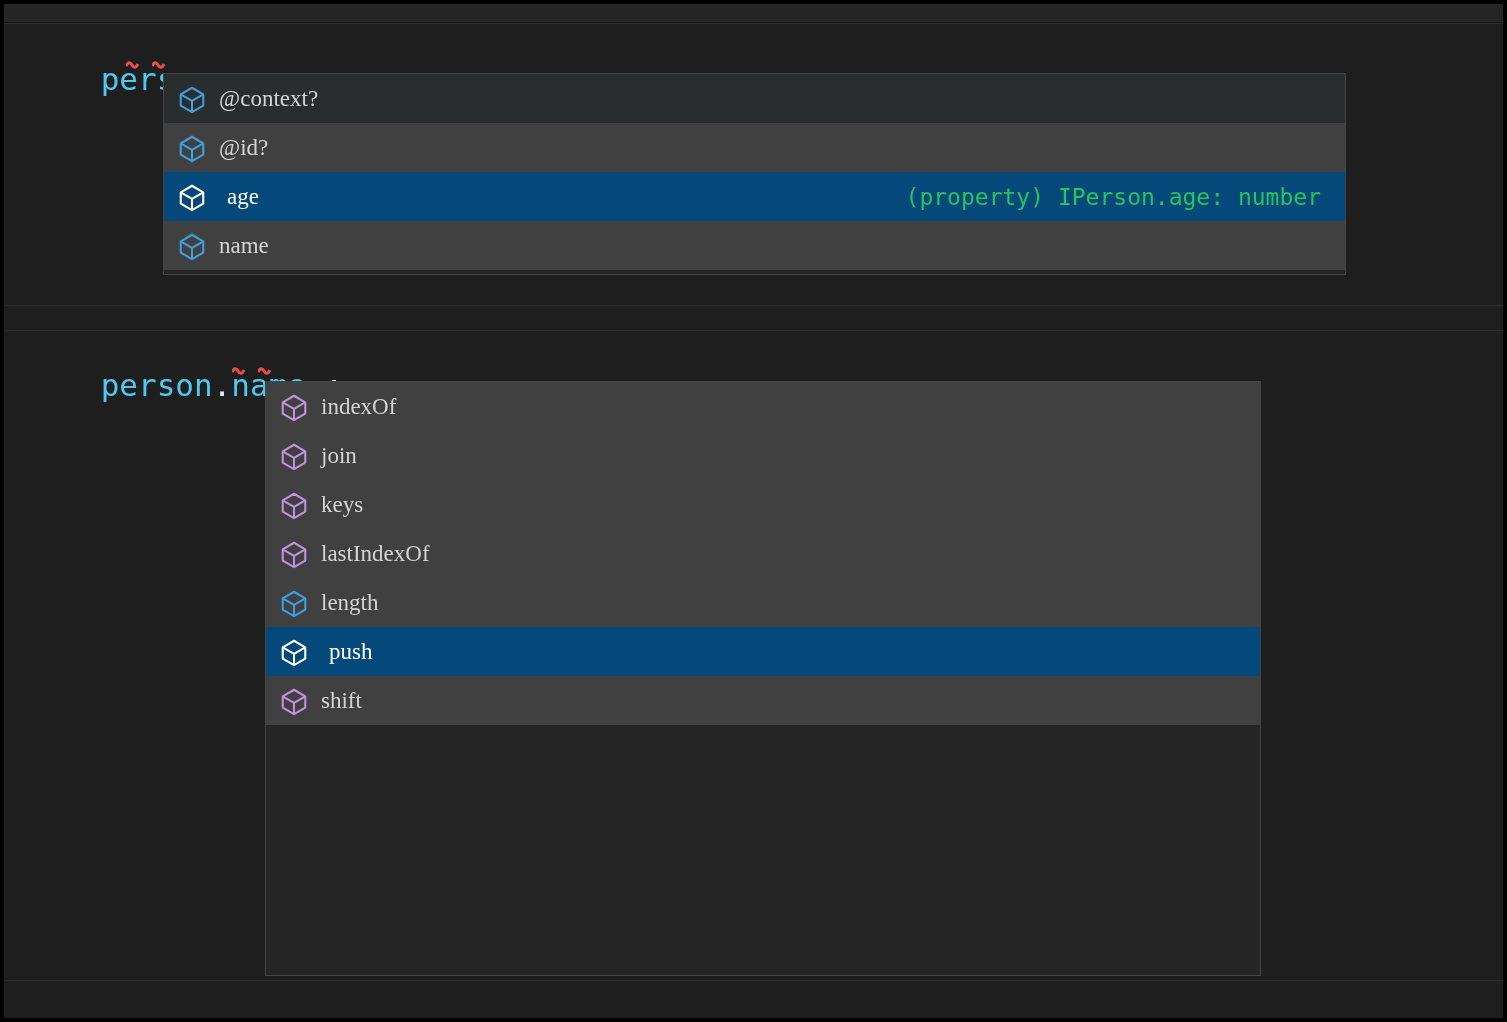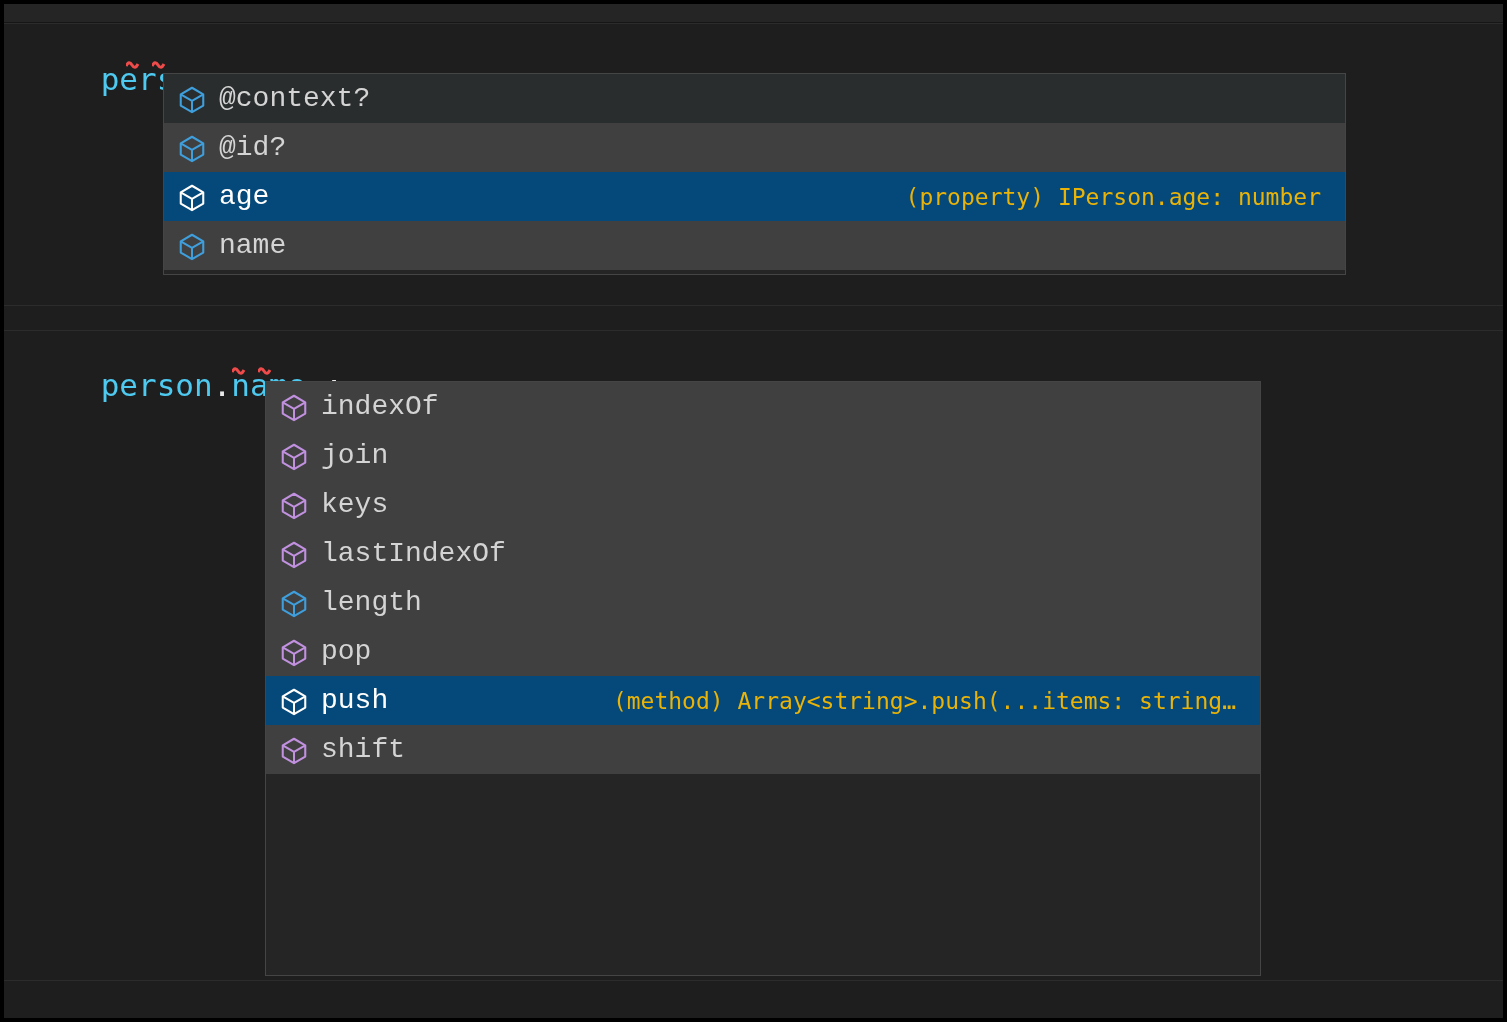--- a/index.html
+++ b/index.html
@@ -78,47 +78,47 @@
     position: relative;
     display: flex;
     align-items: center;
     height: 49px;
     box-sizing: border-box;
     padding-left: 13px;
     background: #404040;
     overflow: hidden;
   }
   .suggest-row.hovered { background: #2a2d2e; }
-  .suggest-row.selected { background: #04497a; }
+  .suggest-row.selected { background: #04497a; gap: 8px; }
 
   .row-icon {
     width: 30px;
     height: 30px;
     flex: 0 0 30px;
     margin-right: 12px;
     display: block;
   }
 
   .row-label {
-    font-family: Liberation Mono, monospace;
-    font-size: 28px;
+    font-family: Liberation Serif, serif;
+    font-size: 23px;
     line-height: 30px;
     color: #d4d4d4;
     white-space: pre;
     letter-spacing: 0px;
   }
   .suggest-row.selected .row-label { color: #ffffff; }
 
   .row-detail {
     margin-left: auto;
     padding-right: 24px;
     font-family: "DejaVu Sans Mono", "Liberation Mono", monospace;
     font-size: 23px;
     line-height: 26px;
-    color: #eab308;
+    color: #22c55e;
     white-space: pre;
     overflow: hidden;
     text-overflow: clip;
   }
 </style>
 </head>
 <body>
 
 <div id="screen">
 
@@ -244,40 +244,29 @@
       <div class="suggest-row">
         <svg class="row-icon" viewBox="0 0 32 32">
           <g fill="none" stroke="#3f9fdd" stroke-width="2.2" stroke-linejoin="round">
             <path d="M16 4 L28 11 L28 23 L16 30 L4 23 L4 11 Z"></path>
             <path d="M4 11 L16 18 L28 11"></path>
             <path d="M16 18 L16 30"></path>
           </g>
         </svg>
         <span class="row-label">length</span>
       </div>
-      <div class="suggest-row">
-        <svg class="row-icon" viewBox="0 0 32 32">
-          <g fill="none" stroke="#c191e0" stroke-width="2.2" stroke-linejoin="round">
-            <path d="M16 4 L28 11 L28 23 L16 30 L4 23 L4 11 Z"></path>
-            <path d="M4 11 L16 18 L28 11"></path>
-            <path d="M16 18 L16 30"></path>
-          </g>
-        </svg>
-        <span class="row-label">pop</span>
-      </div>
       <div class="suggest-row selected">
         <svg class="row-icon" viewBox="0 0 32 32">
           <g fill="none" stroke="#ffffff" stroke-width="2.2" stroke-linejoin="round">
             <path d="M16 4 L28 11 L28 23 L16 30 L4 23 L4 11 Z"></path>
             <path d="M4 11 L16 18 L28 11"></path>
             <path d="M16 18 L16 30"></path>
           </g>
         </svg>
         <span class="row-label">push</span>
-        <span class="row-detail">(method) Array&lt;string&gt;.push(...items: string…</span>
       </div>
       <div class="suggest-row">
         <svg class="row-icon" viewBox="0 0 32 32">
           <g fill="none" stroke="#c191e0" stroke-width="2.2" stroke-linejoin="round">
             <path d="M16 4 L28 11 L28 23 L16 30 L4 23 L4 11 Z"></path>
             <path d="M4 11 L16 18 L28 11"></path>
             <path d="M16 18 L16 30"></path>
           </g>
         </svg>
         <span class="row-label">shift</span>

